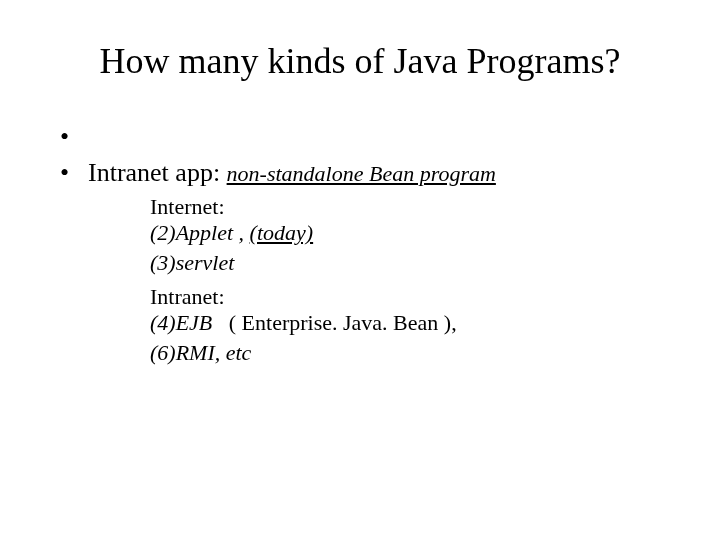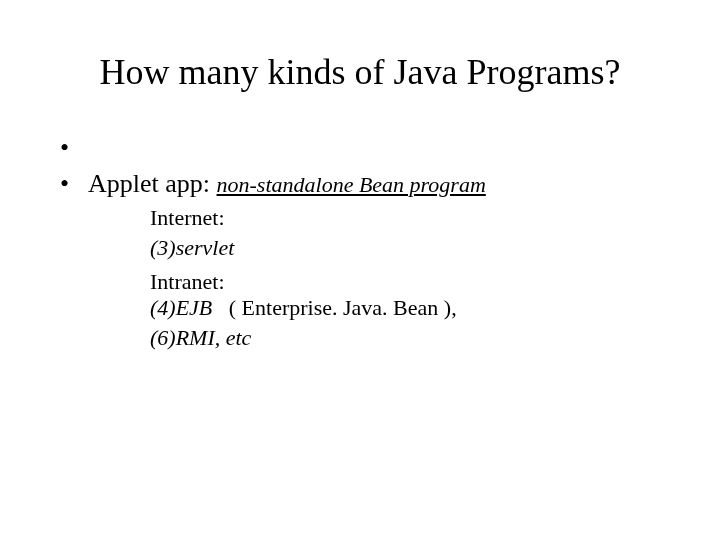--- a/index.html
+++ b/index.html
@@ -12,21 +12,21 @@
       background: #fff;
       position: relative;
     }
     .slide {
       padding: 40px 50px 0 50px;
     }
     .title {
       font-size: 36px;
       font-weight: normal;
       text-align: center;
-      margin: 11px 0 40px 0;
+      margin: 0 0 40px 0;
       white-space: nowrap;
     }
     .bullets {
       font-size: 26px;
       margin-left: 10px;
     }
     .bullet-row {
       margin-bottom: 6px;
       display: flex;
       align-items: baseline;
@@ -71,31 +71,32 @@
 
   <div class="bullets">
 
     <div class="bullet-row">
       <span class="bullet-dot">•</span>
     </div>
 
     <div class="bullet-row">
       <span class="bullet-dot">•</span>
       <span>
-        <span>Applet app:</span>
+        <span>Intranet app:</span>
         <span class="sub-text under">non-standalone Bean program</span>
       </span>
     </div>
 
   </div>
 
   <div class="sublist">
 
     <div class="subrow">
       <span class="sublabel">Internet:</span>
+      <span class="subval"><span>(2)Applet ,</span> <span class="under">(today)</span></span>
     </div>
 
     <div class="subrow">
       <span class="sublabel"></span>
       <span class="subval">(3)servlet</span>
     </div>
 
     <div class="subrow">
       <span class="sublabel"></span>
     </div>

